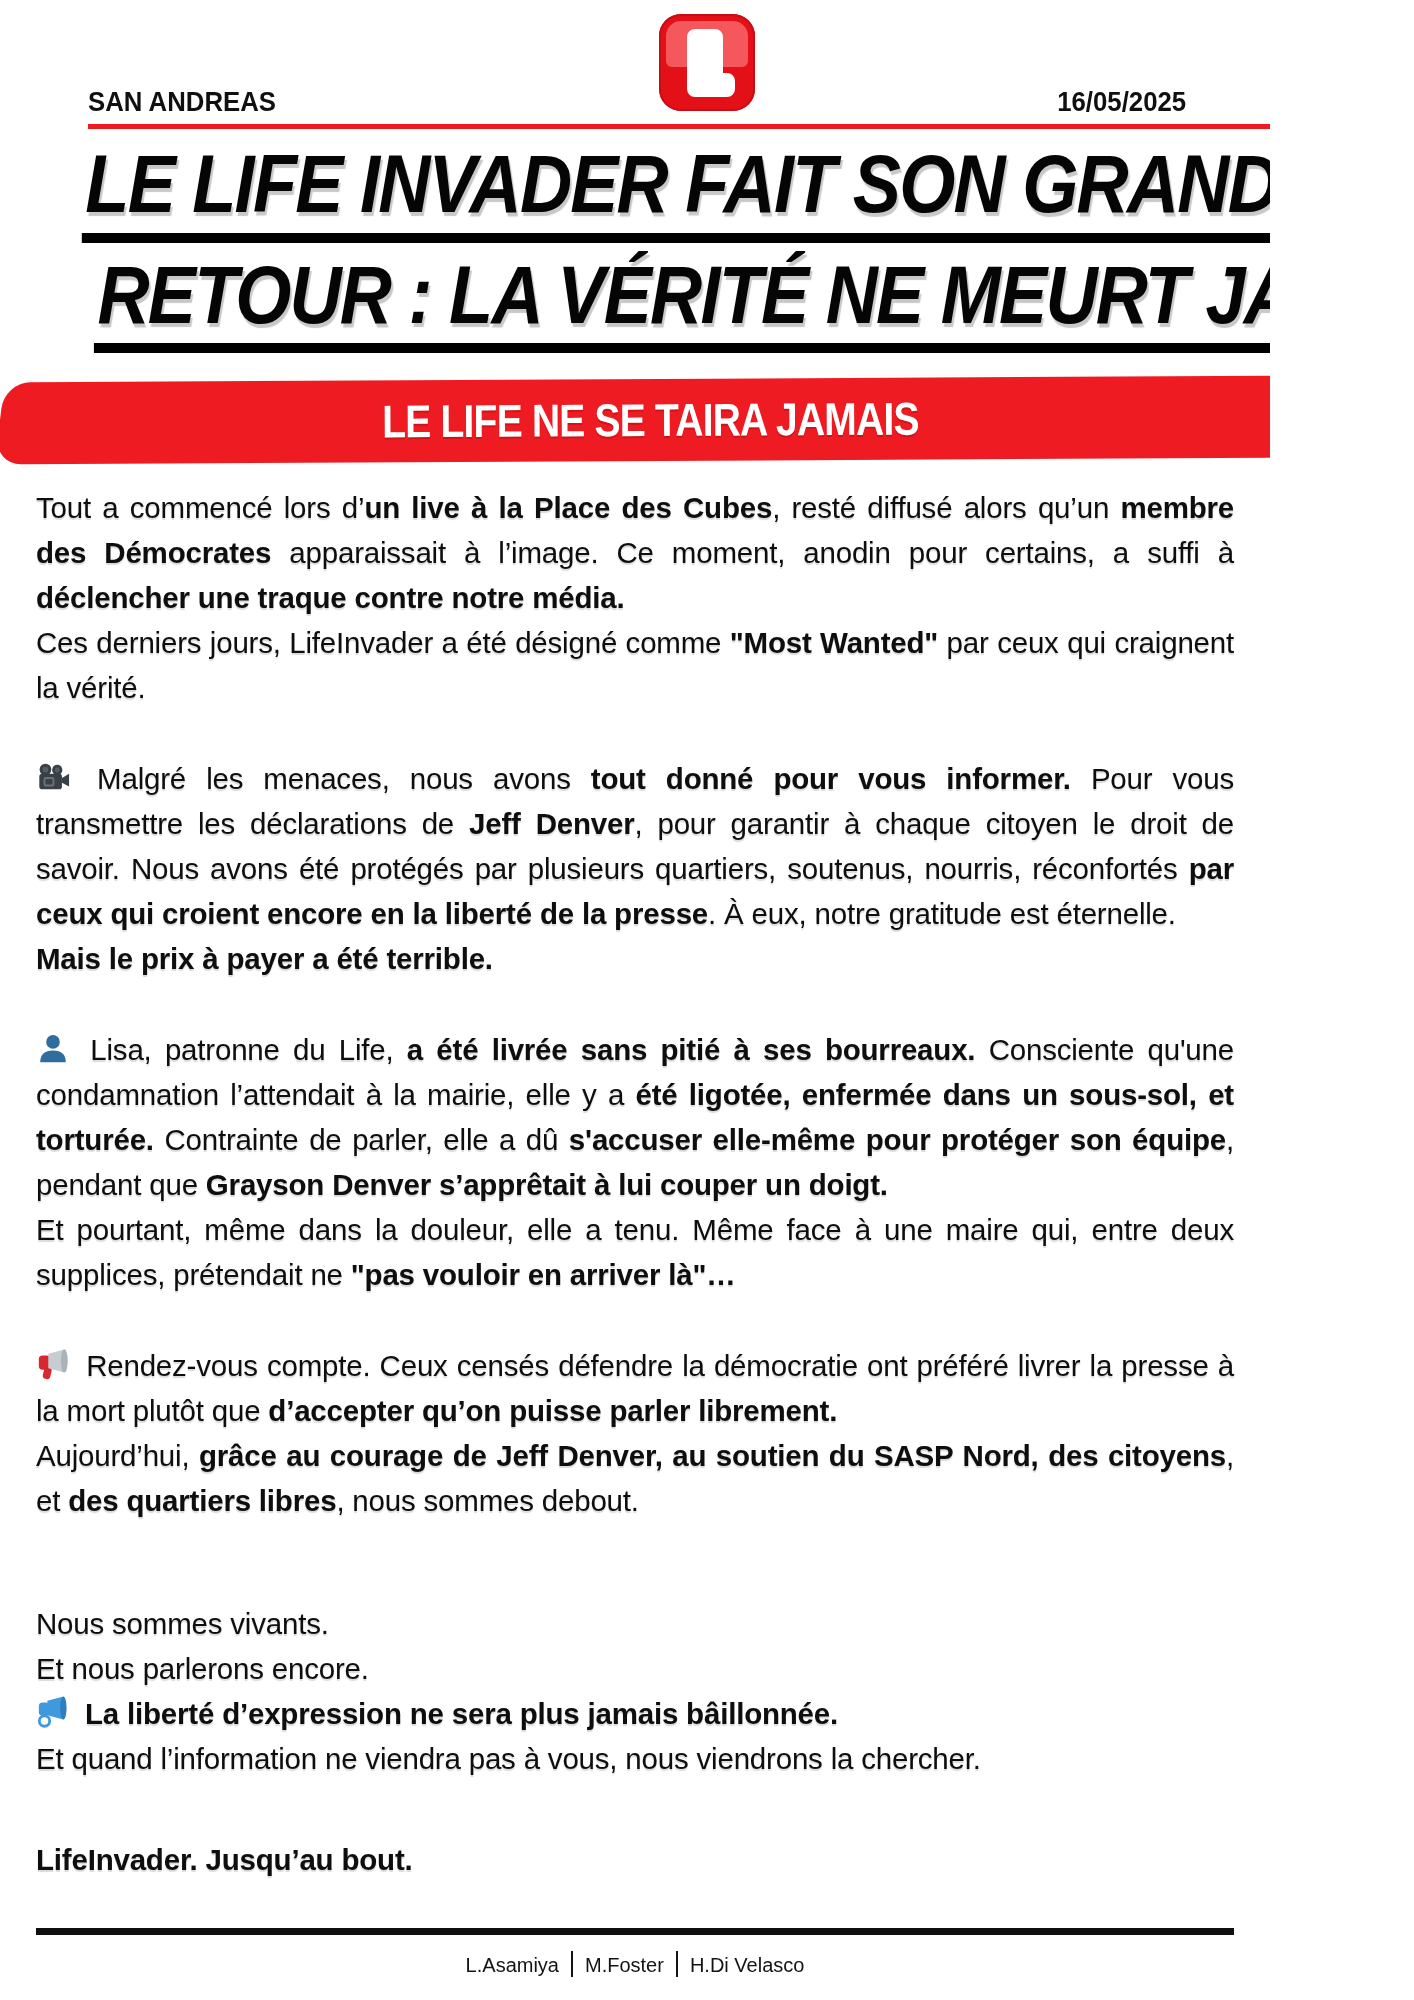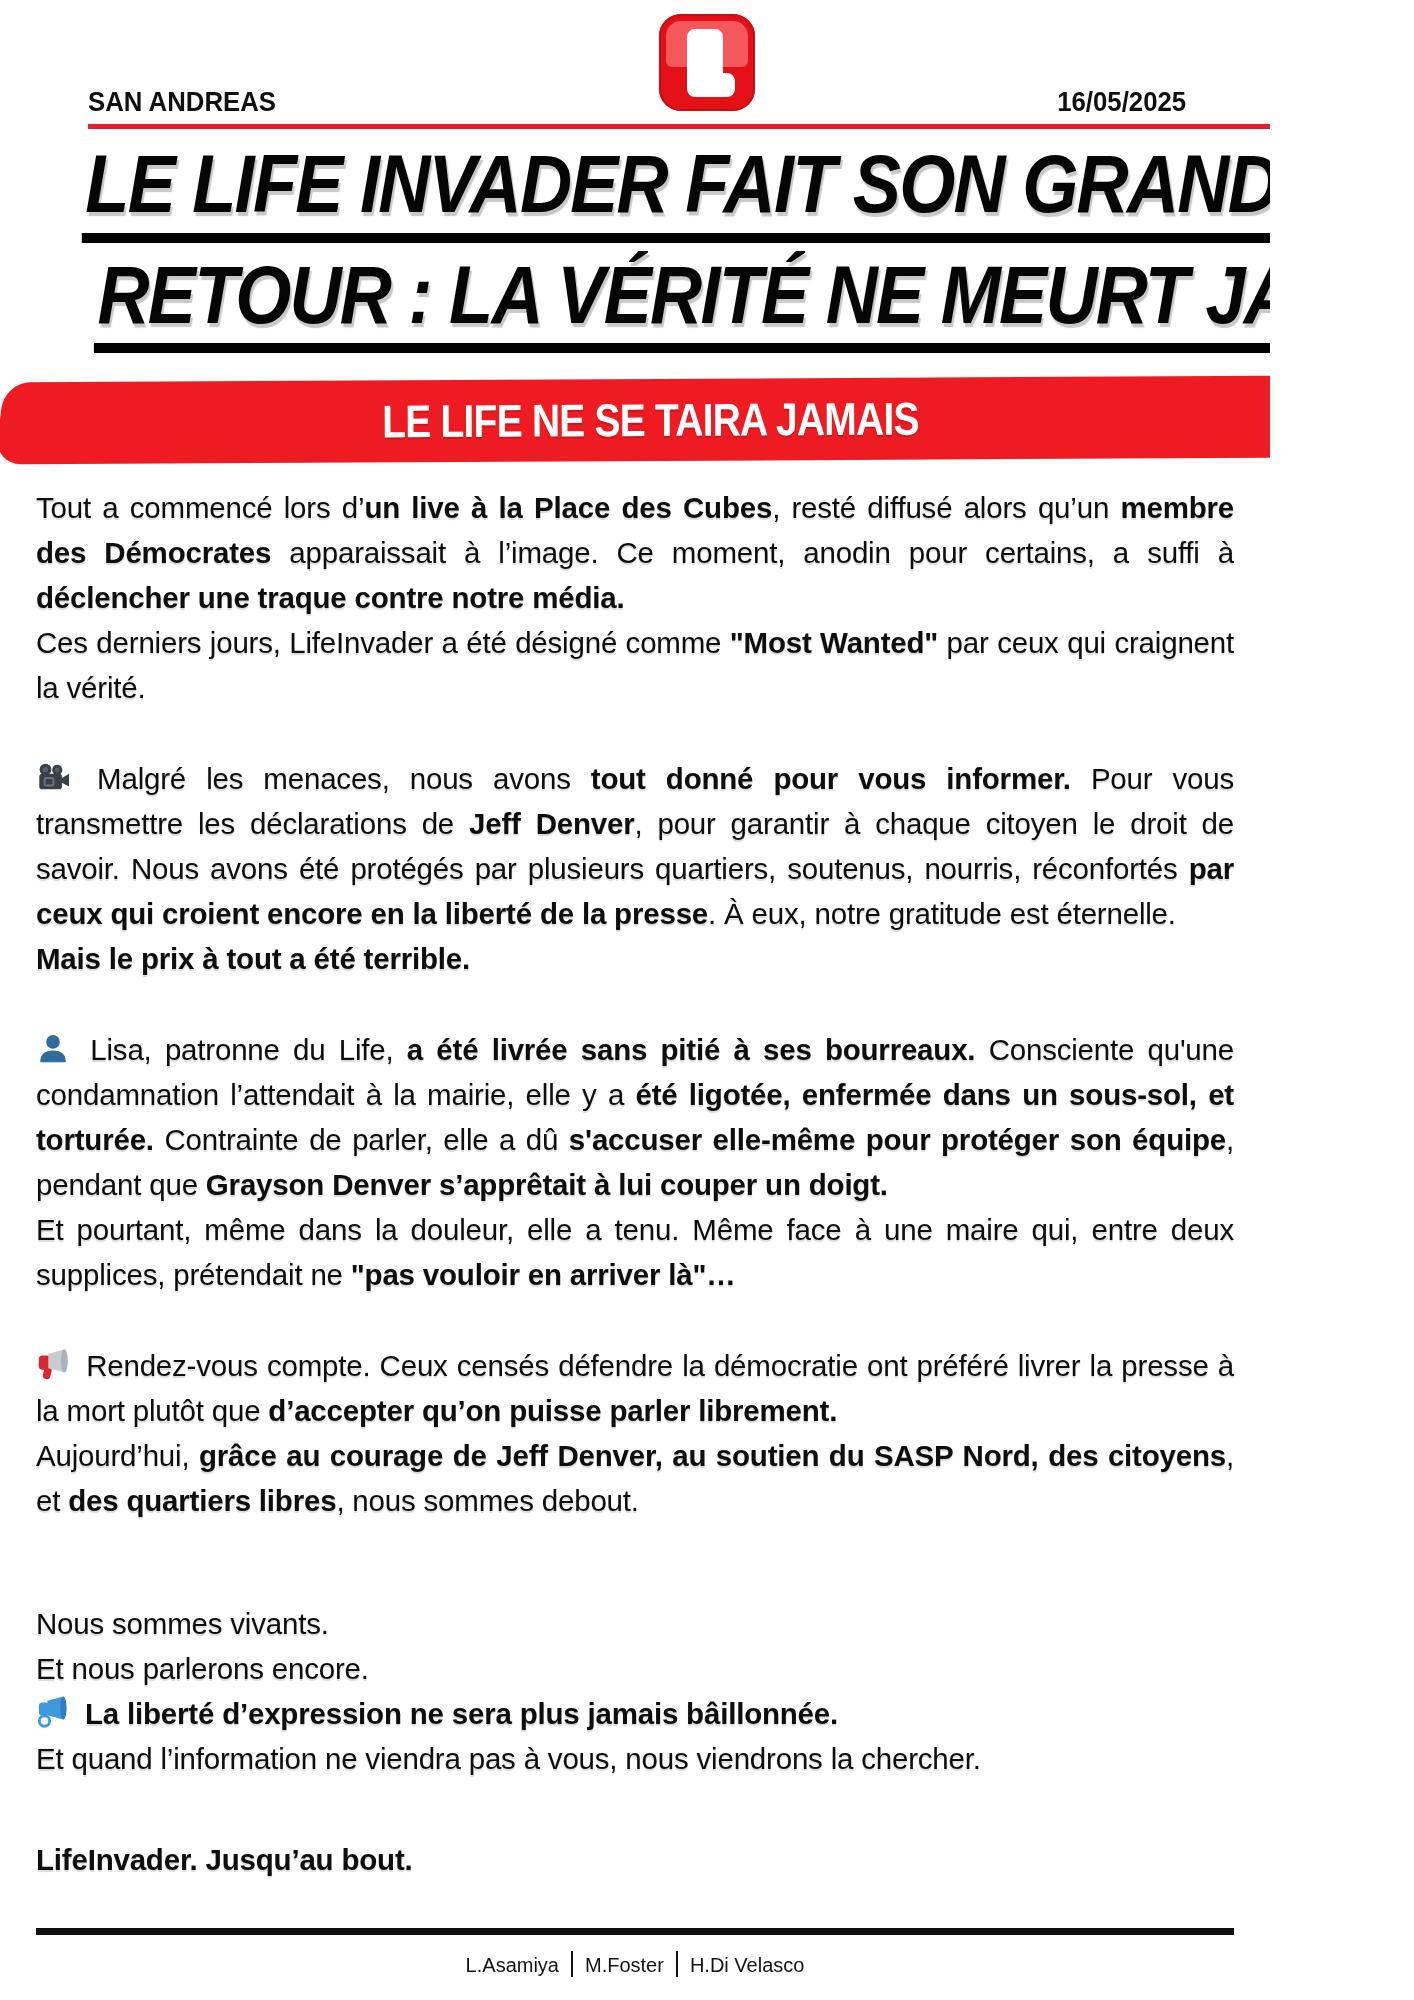--- a/index.html
+++ b/index.html
@@ -90,21 +90,21 @@
       <p><span>Ces derniers jours, LifeInvader a été désigné comme </span><b>"Most Wanted"</b><span> par ceux qui craignent la vérité.</span></p>
       <p class="gap"><span class="pic"><svg viewBox="0 0 36 36">
             <circle cx="10" cy="9" r="6.2" fill="#3a4047"></circle>
             <circle cx="10" cy="9" r="3" fill="#565e66"></circle>
             <circle cx="22.5" cy="9.5" r="5.4" fill="#3a4047"></circle>
             <circle cx="22.5" cy="9.5" r="2.6" fill="#565e66"></circle>
             <rect x="3.5" y="13.5" width="24" height="16.5" rx="3" fill="#3a4047"></rect>
             <rect x="9" y="18" width="9.5" height="8" rx="1.5" fill="none" stroke="#6a727a" stroke-width="2"></rect>
             <polygon points="27.5,18 35,13.5 35,27 27.5,23" fill="#3a4047"></polygon>
           </svg></span><span> Malgré les menaces, nous avons </span><b>tout donné pour vous informer.</b><span> Pour vous transmettre les déclarations de </span><b>Jeff Denver</b><span>, pour garantir à chaque citoyen le droit de savoir. Nous avons été protégés par plusieurs quartiers, soutenus, nourris, réconfortés </span><b>par ceux qui croient encore en la liberté de la presse</b><span>. À eux, notre gratitude est éternelle.</span></p>
-      <p><b>Mais le prix à tout a été terrible.</b></p>
+      <p><b>Mais le prix à payer a été terrible.</b></p>
       <p class="gap"><span class="pic"><svg viewBox="0 0 36 36">
             <circle cx="18" cy="10.5" r="7.2" fill="#2e6d9e"></circle>
             <path d="M4.5 32 q0 -12.5 13.5 -12.5 q13.5 0 13.5 12.5 z" fill="#2e6d9e"></path>
           </svg></span><span> Lisa, patronne du Life, </span><b>a été livrée sans pitié à ses bourreaux.</b><span> Consciente qu'une condamnation l’attendait à la mairie, elle y a </span><b>été ligotée, enfermée dans un sous-sol, et torturée.</b><span> Contrainte de parler, elle a dû </span><b>s'accuser elle-même pour protéger son équipe</b><span>, pendant que </span><b>Grayson Denver s’apprêtait à lui couper un doigt.</b></p>
       <p><span>Et pourtant, même dans la douleur, elle a tenu. Même face à une maire qui, entre deux supplices, prétendait ne </span><b>"pas vouloir en arriver là"…</b></p>
       <p class="gap"><span class="pic"><svg viewBox="0 0 36 36">
             <rect x="8" y="20" width="8" height="13" rx="3.5" transform="rotate(14 12 26)" fill="#d8272e"></rect>
             <rect x="3" y="8" width="12" height="15" rx="4" fill="#d8272e"></rect>
             <polygon points="13,6 30,1.5 30,26 13,21.5" fill="#c6ccd2"></polygon>
             <ellipse cx="30" cy="13.7" rx="3.6" ry="12.3" fill="#aab2ba"></ellipse>

